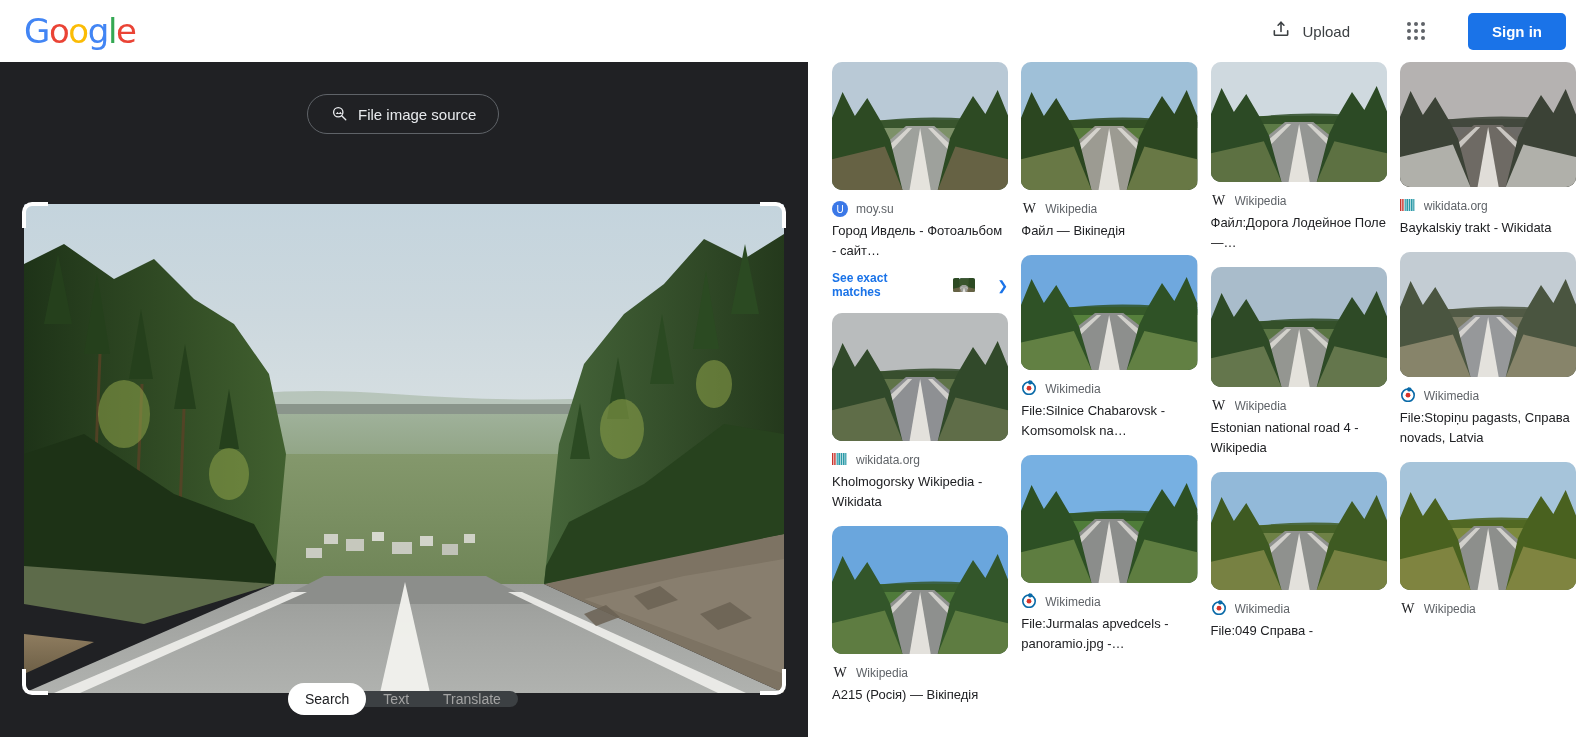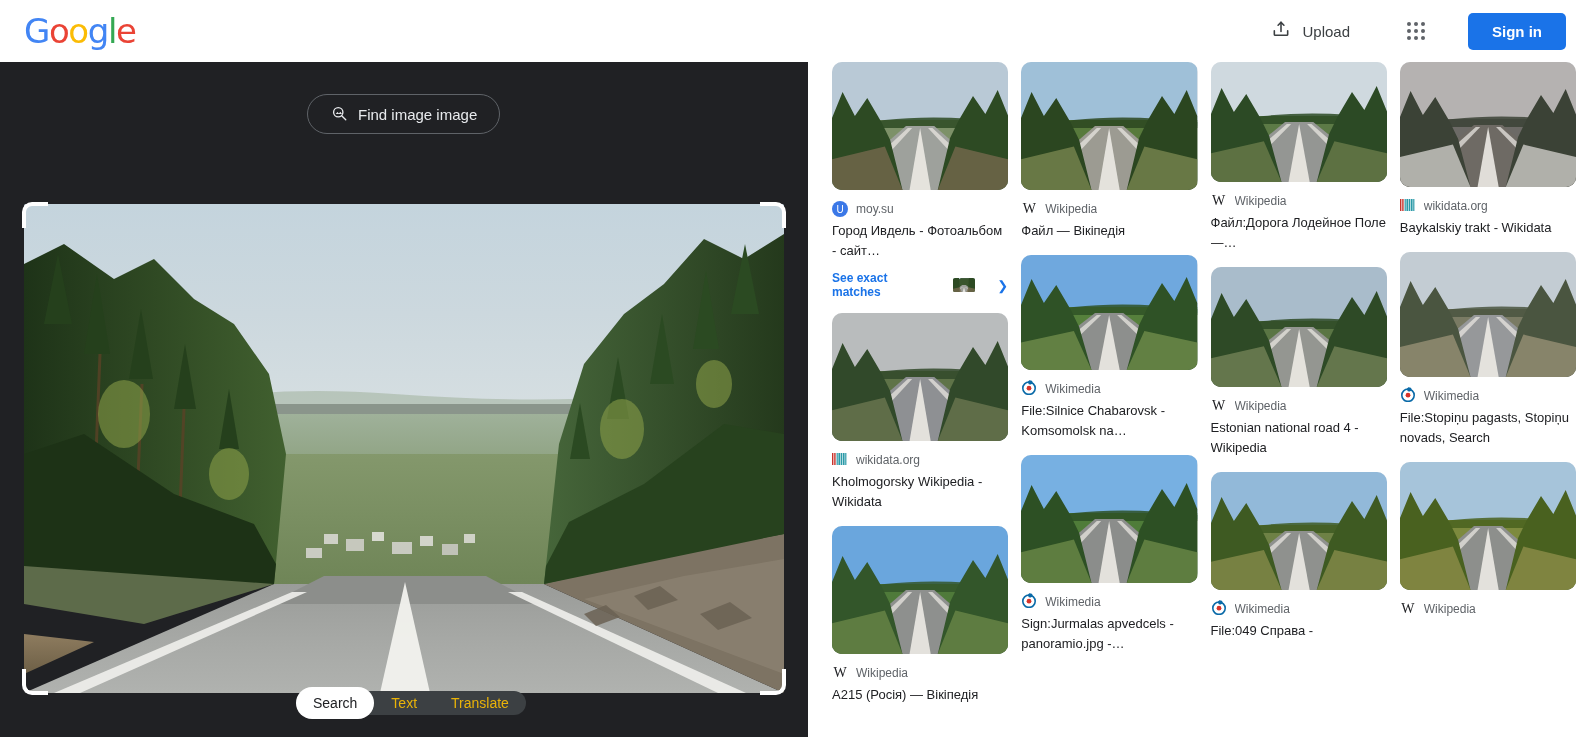--- a/index.html
+++ b/index.html
@@ -115,33 +115,33 @@
     border: 4px solid #ffffff;
     border-radius: 0;
   }
   .ch-tl { left: -2px; top: -2px; border-right: none; border-bottom: none; border-top-left-radius: 10px; }
   .ch-tr { right: -2px; top: -2px; border-left: none; border-bottom: none; border-top-right-radius: 10px; }
   .ch-bl { left: -2px; bottom: -2px; border-right: none; border-top: none; border-bottom-left-radius: 10px; }
   .ch-br { right: -2px; bottom: -2px; border-left: none; border-top: none; border-bottom-right-radius: 10px; }
 
   
   .mode-tabs {
-    position: absolute; left: 296px; top: 629px;
+    position: absolute; left: 288px; top: 629px;
     display: flex; align-items: center;
-    height: 24px;
+    height: 16px;
     background: #3c4043;
     border-radius: 16px;
     padding: 0;
   }
   .mode-tab {
     height: 32px;
     display: flex; align-items: center; justify-content: center;
     padding: 0 17px;
     font-size: 14px;
-    color: #eab308;
+    color: #a3a3a3;
     border-radius: 16px;
     cursor: pointer;
     font-family: "Liberation Sans", sans-serif;
   }
   .mode-tab.active {
     background: #ffffff;
     color: #202124;
     font-weight: normal;
   }
 
@@ -268,21 +268,21 @@
 <div class="left-pane">
 
   <button class="find-source-btn">
     <span>
       <svg width="18" height="18" viewBox="0 0 24 24" fill="none" stroke="#e8eaed" stroke-width="1.8" stroke-linecap="round">
         <circle cx="11" cy="11" r="6.2"></circle>
         <path d="M15.6 15.6L21 21"></path>
         <path d="M7.6 13.2l2.3-2.6 2 2.1 1.9-2.4 2.2 2.9z" fill="#e8eaed" stroke="none"></path>
       </svg>
     </span>
-    <span>Find image image</span>
+    <span>File image source</span>
   </button>
 
   <div class="img-wrap">
     <div class="photo">
       <svg viewBox="0 0 760 489" preserveAspectRatio="none">
         <defs>
           <linearGradient id="sky" x1="0" y1="0" x2="0" y2="1">
             <stop offset="0" stop-color="#c4d4dd"></stop>
             <stop offset="0.55" stop-color="#ccd8de"></stop>
             <stop offset="1" stop-color="#d5dee1"></stop>
@@ -556,21 +556,21 @@
       <span class="favicon">
             <span>
     <svg width="16" height="16" viewBox="0 0 16 16">
       <circle cx="8" cy="9.2" r="6.2" fill="none" stroke="#0a6aa8" stroke-width="1.6"></circle>
       <circle cx="8" cy="9.2" r="2.4" fill="#d6332a"></circle>
       <path d="M11.6 3.2a2.3 2.3 0 1 1-3.3-2.0c2.0-0.1 3.3 0.9 3.3 2.0z" fill="#0a6aa8"></path>
     </svg></span>
           </span>
       <span class="card-src-name">Wikimedia</span>
     </div>
-    <div class="card-title">Sign:Jurmalas apvedcels - panoramio.jpg -…</div></div><div class="card"><div class="card-thumb" style="height:120px">
+    <div class="card-title">File:Jurmalas apvedcels - panoramio.jpg -…</div></div><div class="card"><div class="card-thumb" style="height:120px">
           <svg viewBox="0 0 168 120" preserveAspectRatio="none">
     <rect width="168" height="60" fill="#cfd9df"></rect>
     <rect y="54" width="168" height="66" fill="#5c7a46"></rect>
     <path d="M0 62 L168 62 L168 56 Q100.8 48 50.4 54 Q16.8 58 0 54 Z" fill="#2c4a25" opacity="0.85"></path>
     <path d="M70.56 60 L0 120 L168 120 L97.44 60 Z" fill="#949693"></path>
     <path d="M84 62 L73.92 120 L94.08000000000001 120 Z" fill="#eceae4" opacity="0.9"></path>
     <path d="M72.24 62 L8.4 120 L21.84 120 L76.44 62 Z" fill="#e8e6e0" opacity="0.75"></path>
     <path d="M95.75999999999999 62 L159.6 120 L146.16 120 L91.56 62 Z" fill="#e8e6e0" opacity="0.75"></path>
     <path d="M0 52 L10.08 26 L21.84 50 L33.6 32 L47.040000000000006 56 L55.440000000000005 74 L67.2 120 L0 120 Z" fill="#2c4a25"></path>
     <path d="M168 50 L157.92 24 L146.16 48 L134.4 30 L120.96 54 L112.56 72 L100.8 120 L168 120 Z" fill="#2c4a25"></path>
@@ -680,21 +680,21 @@
       <span class="favicon">
             <span>
     <svg width="16" height="16" viewBox="0 0 16 16">
       <circle cx="8" cy="9.2" r="6.2" fill="none" stroke="#0a6aa8" stroke-width="1.6"></circle>
       <circle cx="8" cy="9.2" r="2.4" fill="#d6332a"></circle>
       <path d="M11.6 3.2a2.3 2.3 0 1 1-3.3-2.0c2.0-0.1 3.3 0.9 3.3 2.0z" fill="#0a6aa8"></path>
     </svg></span>
           </span>
       <span class="card-src-name">Wikimedia</span>
     </div>
-    <div class="card-title">File:Stopiņu pagasts, Stopiņu novads, Search</div></div><div class="card"><div class="card-thumb" style="height:128px">
+    <div class="card-title">File:Stopiņu pagasts, Справа novads, Latvia</div></div><div class="card"><div class="card-thumb" style="height:128px">
           <svg viewBox="0 0 168 128" preserveAspectRatio="none">
     <rect width="168" height="64" fill="#a6c4da"></rect>
     <rect y="58" width="168" height="70" fill="#7d8a3e"></rect>
     <path d="M0 66 L168 66 L168 60 Q100.8 52 50.4 58 Q16.8 62 0 58 Z" fill="#49611f" opacity="0.85"></path>
     <path d="M70.56 64 L0 128 L168 128 L97.44 64 Z" fill="#8d8f8c"></path>
     <path d="M84 66 L73.92 128 L94.08000000000001 128 Z" fill="#eceae4" opacity="0.9"></path>
     <path d="M72.24 66 L8.4 128 L21.84 128 L76.44 66 Z" fill="#e8e6e0" opacity="0.75"></path>
     <path d="M95.75999999999999 66 L159.6 128 L146.16 128 L91.56 66 Z" fill="#e8e6e0" opacity="0.75"></path>
     <path d="M0 56 L10.08 30 L21.84 54 L33.6 36 L47.040000000000006 60 L55.440000000000005 78 L67.2 128 L0 128 Z" fill="#49611f"></path>
     <path d="M168 54 L157.92 28 L146.16 52 L134.4 34 L120.96 58 L112.56 76 L100.8 128 L168 128 Z" fill="#49611f"></path>

